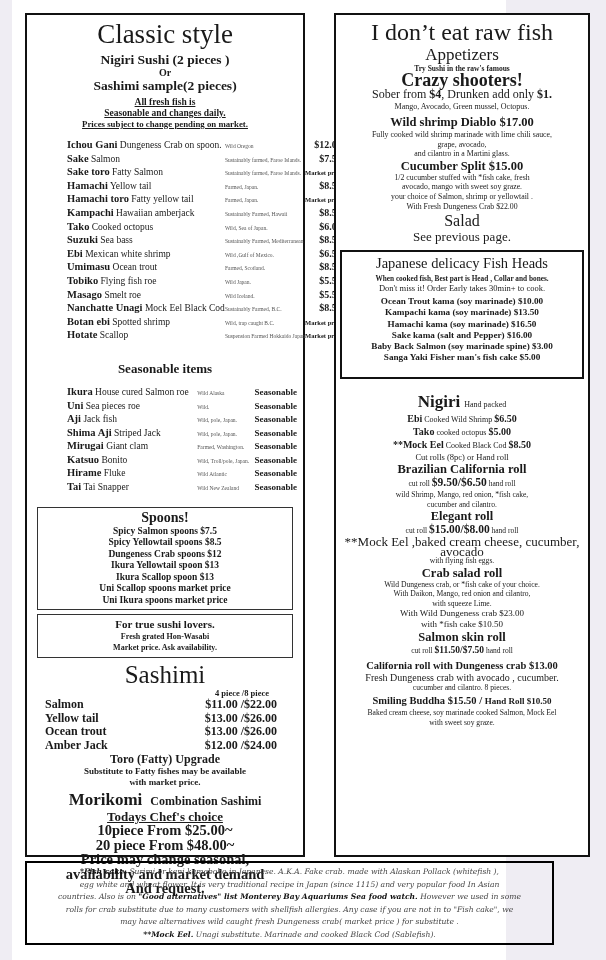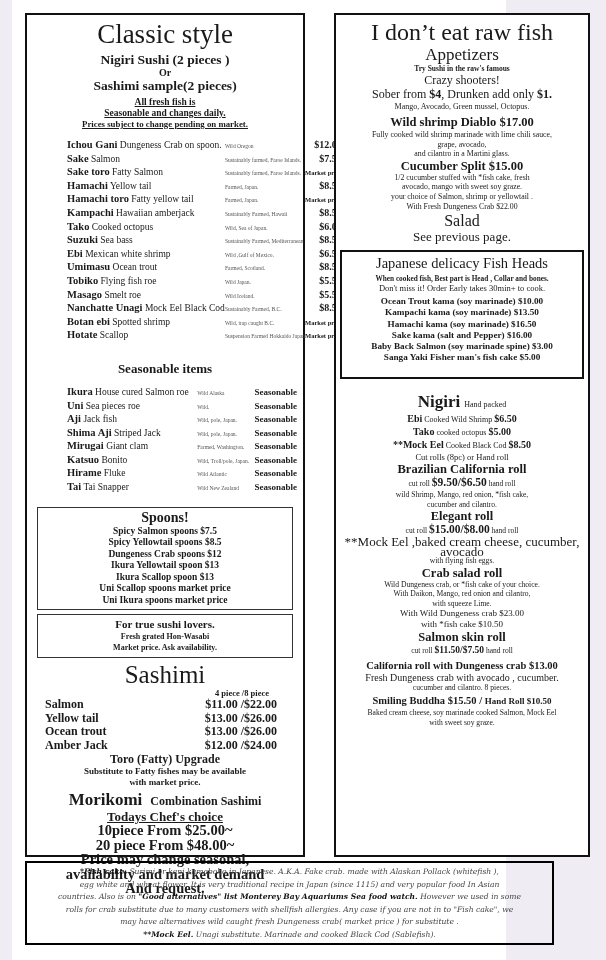--- a/index.html
+++ b/index.html
@@ -222,21 +222,21 @@
         <div>Price may change seasonal,</div>
         <div>availability and market demand</div>
         <div>And request.</div>
       </div>
   </div>
 
   <div class="col" style="left:286px;top:13px;width:256px;height:844px;margin-left:36px;">
     <div class="center" style="font-size:24px;line-height:27px;margin-top:4px;">I don’t eat raw fish</div>
     <div class="center" style="font-size:17px;line-height:18px;">Appetizers</div>
     <div class="center small-b" style="font-size:7.5px;line-height:9px;">Try Sushi in the raw's famous</div>
-    <div class="center" style="font-weight:normal;font-size:12px;line-height:14px;">Crazy shooters!</div>
+    <div class="center" style="font-weight:bold;font-size:18px;line-height:14px;">Crazy shooters!</div>
     <div class="center" style="font-size:12px;line-height:15px;">
       <span>Sober from </span><b>$4</b><span>, Drunken add only </span><b>$1.</b>
     </div>
     <div class="center" style="font-size:8px;line-height:10px;">Mango, Avocado, Green mussel, Octopus.</div>
     <div class="center" style="font-weight:bold;font-size:12.5px;line-height:15px;margin-top:3px;">Wild shrimp Diablo $17.00</div>
     <div id="diablo-desc" class="center" style="font-size:7.8px;line-height:9.6px;">
         <div>Fully cooked wild shrimp marinade with lime chili sauce,</div>
         <div>grape, avocado,</div>
         <div>and cilantro in a Martini glass.</div>
       </div>

